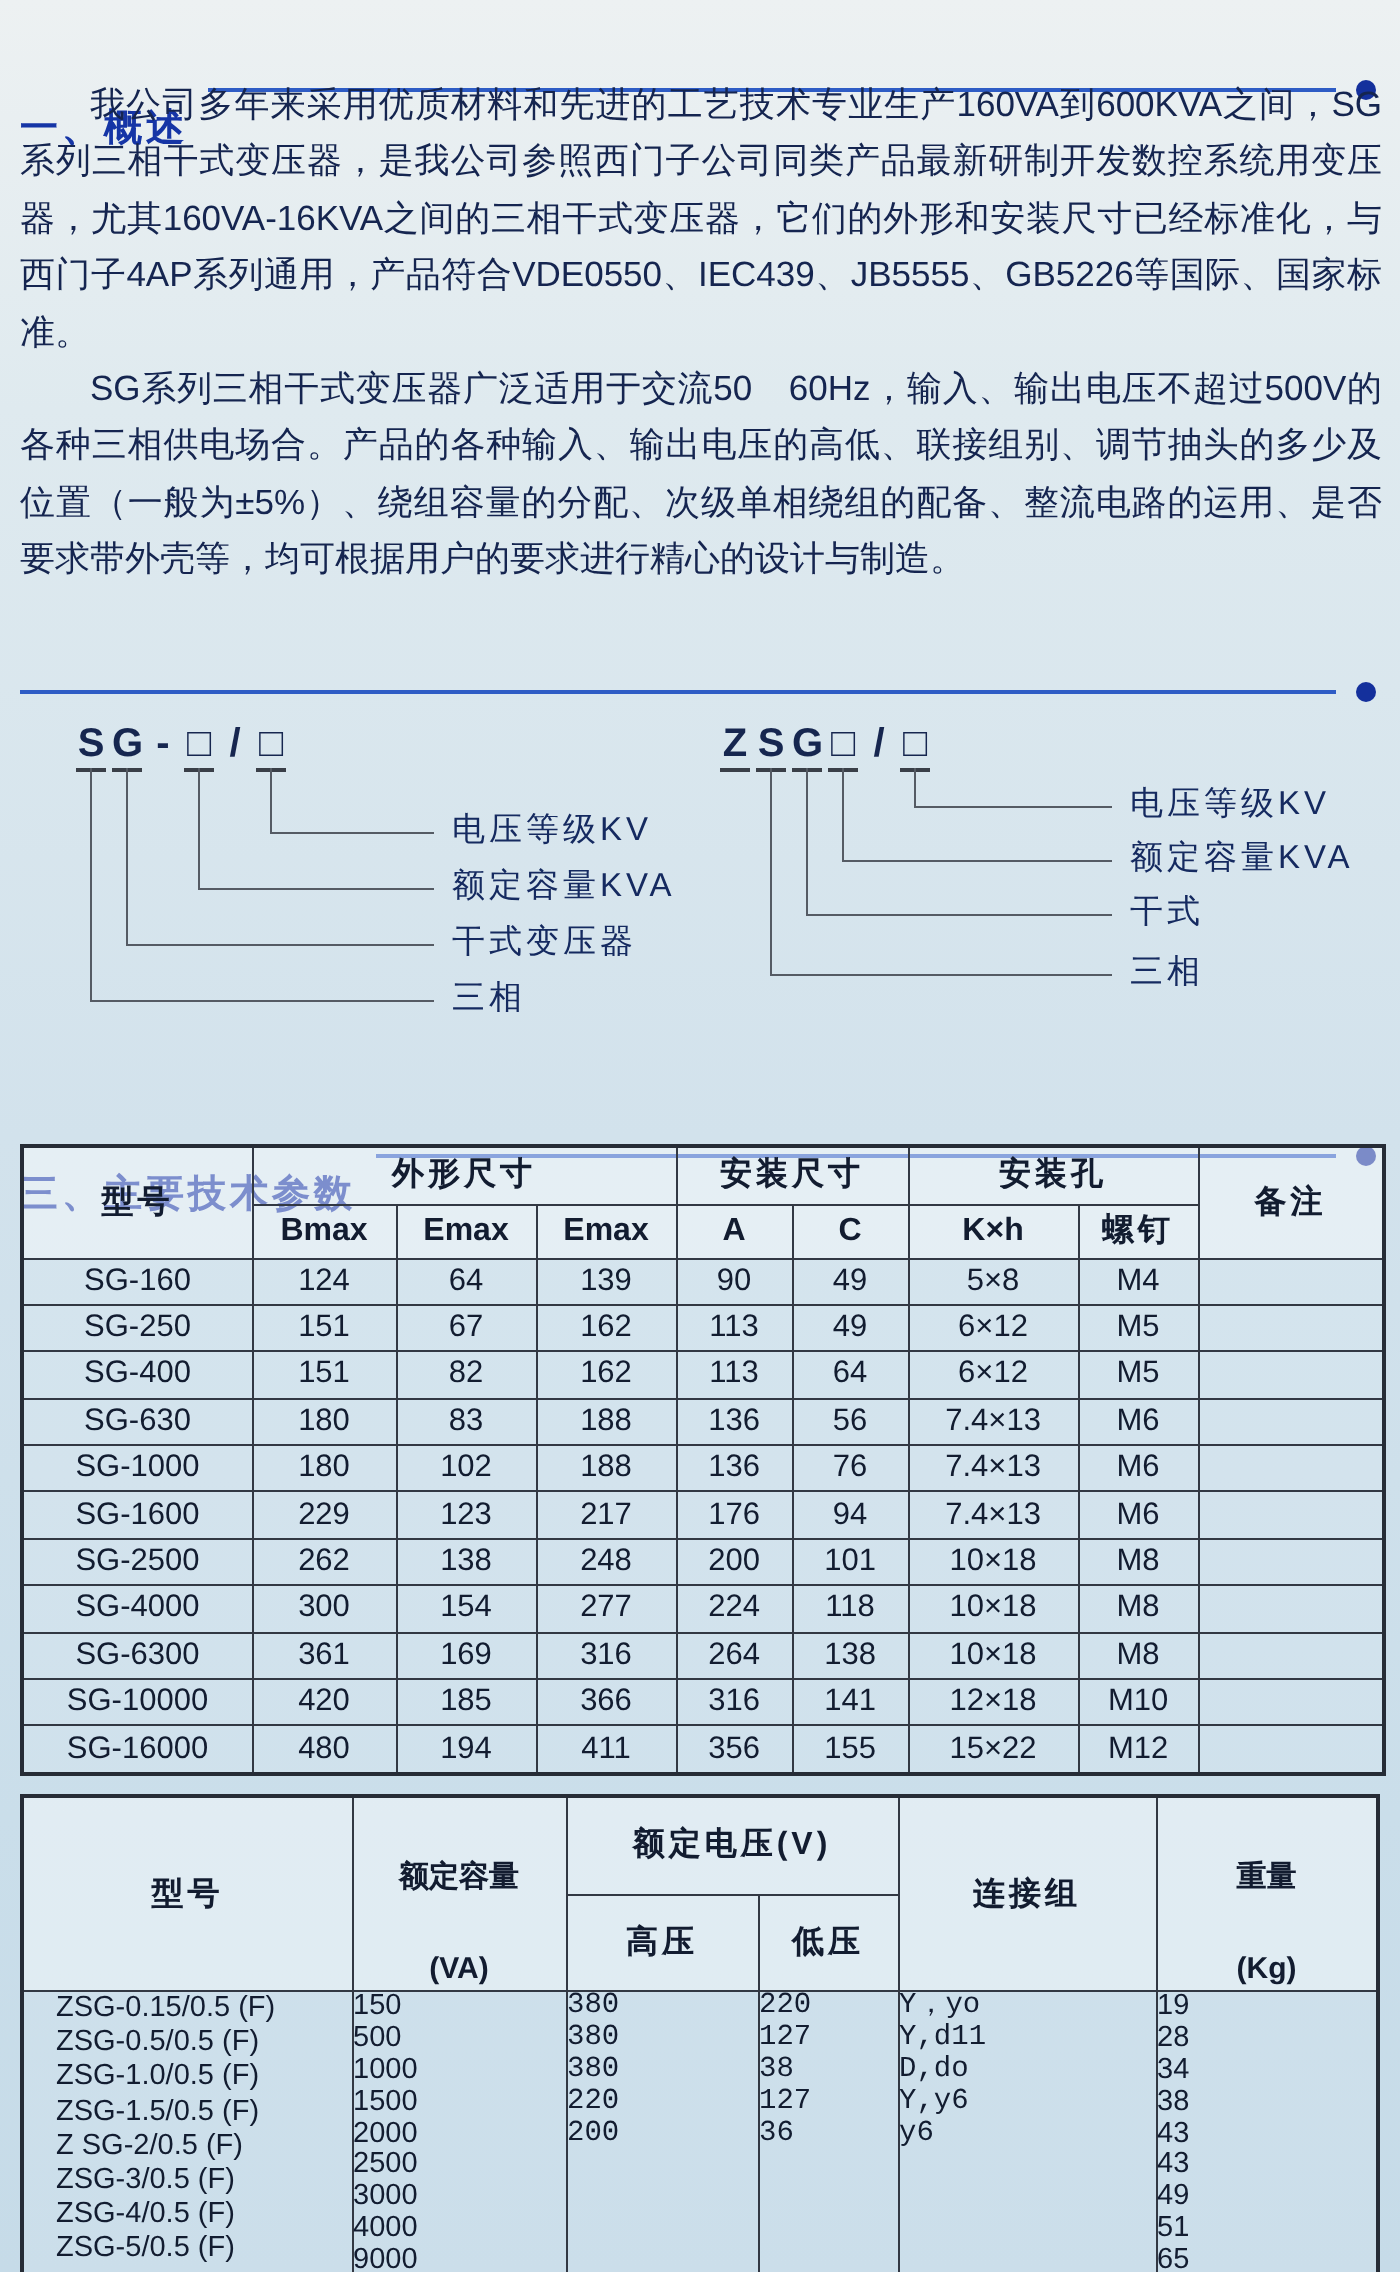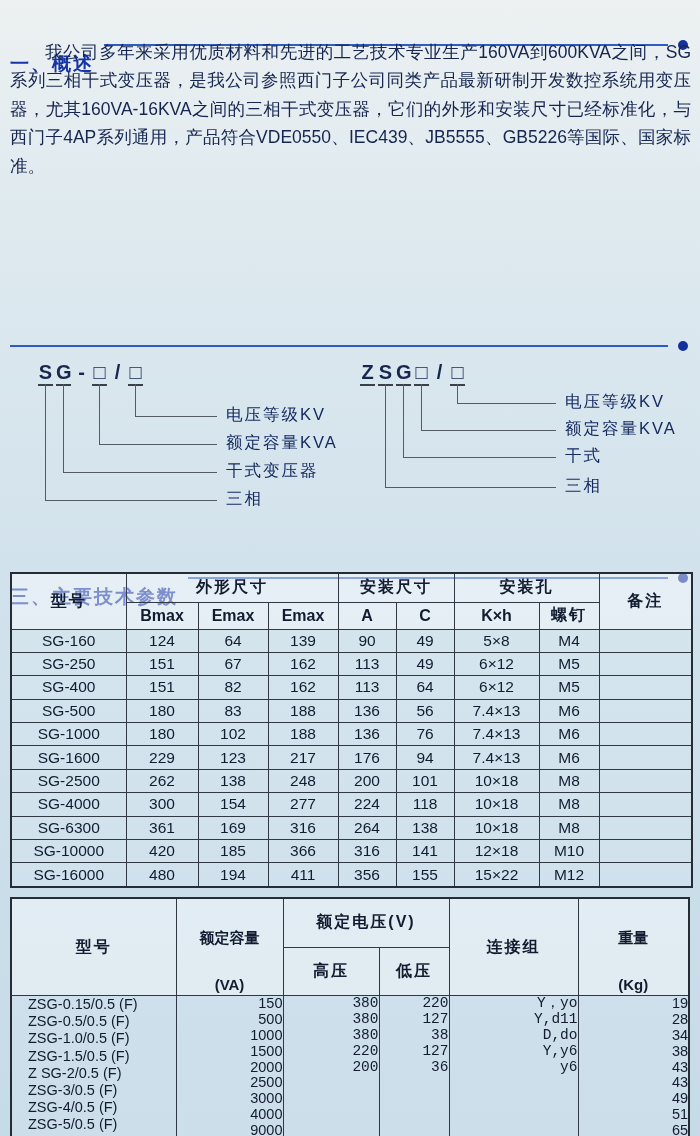--- a/index.html
+++ b/index.html
@@ -52,38 +52,39 @@
   th.lat{letter-spacing:0;}
   #table1{width:681px;}
   #table1 thead tr:nth-child(1){height:29px;}
   #table1 thead tr:nth-child(2){height:27px;}
   #table1 td{font-size:15.5px;font-weight:500;height:22.4px;text-align:center;padding:0;}
   #table2{width:678px;}
   #table2 thead tr:nth-child(1){height:39px;}
   #table2 thead tr:nth-child(2){height:38px;}
   #table2 th .sub{display:block;font-size:15px;letter-spacing:0;font-weight:bold;margin-top:28px;}
   #table2 tbody td{vertical-align:top;height:153px;padding:0;font-size:14.5px;font-weight:500;}
-  .stack .line{height:15.9px;line-height:15.9px;text-align:right;}
+  .stack .line{height:15.9px;line-height:15.9px;text-align:left;}
   #t2-models .line{height:17.2px;line-height:17.2px;text-align:left;padding-left:16px;}
   #t2-models{padding-top:8px;}
   #t2-va{padding-top:8px;}
   #t2-hv,#t2-lv,#t2-group{padding-top:40px;font-family:Liberation Mono, monospace;}
   #t2-kg{padding-top:8px;}
 </style>
 </head>
 <body>
 
 <div class="sec-head" id="sec1">
   <span class="sec-title">一、概述</span>
   <span class="sec-line"></span>
   <span class="sec-dot"></span>
 </div>
 
 <div id="overview">
   <p>我公司多年来采用优质材料和先进的工艺技术专业生产160VA到600KVA之间，SG系列三相干式变压器，是我公司参照西门子公司同类产品最新研制开发数控系统用变压器，尤其160VA-16KVA之间的三相干式变压器，它们的外形和安装尺寸已经标准化，与西门子4AP系列通用，产品符合VDE0550、IEC439、JB5555、GB5226等国际、国家标准。</p>
+  <p>SG系列三相干式变压器广泛适用于交流50　60Hz，输入、输出电压不超过500V的各种三相供电场合。产品的各种输入、输出电压的高低、联接组别、调节抽头的多少及位置（一般为±5%）、绕组容量的分配、次级单相绕组的配备、整流电路的运用、是否要求带外壳等，均可根据用户的要求进行精心的设计与制造。</p>
 </div>
 
 <div class="sec-head" id="sec2">
   <span class="sec-line"></span>
   <span class="sec-dot"></span>
 </div>
 
 <div id="diagram">
   <div class="mrow" id="sg-row">
 
@@ -211,21 +212,21 @@
           <td>82</td>
           <td>162</td>
           <td>113</td>
           <td>64</td>
           <td>6×12</td>
           <td>M5</td>
           <td></td>
         </tr>
 
         <tr>
-          <td>SG-500</td>
+          <td>SG-630</td>
           <td>180</td>
           <td>83</td>
           <td>188</td>
           <td>136</td>
           <td>56</td>
           <td>7.4×13</td>
           <td>M6</td>
           <td></td>
         </tr>
 

